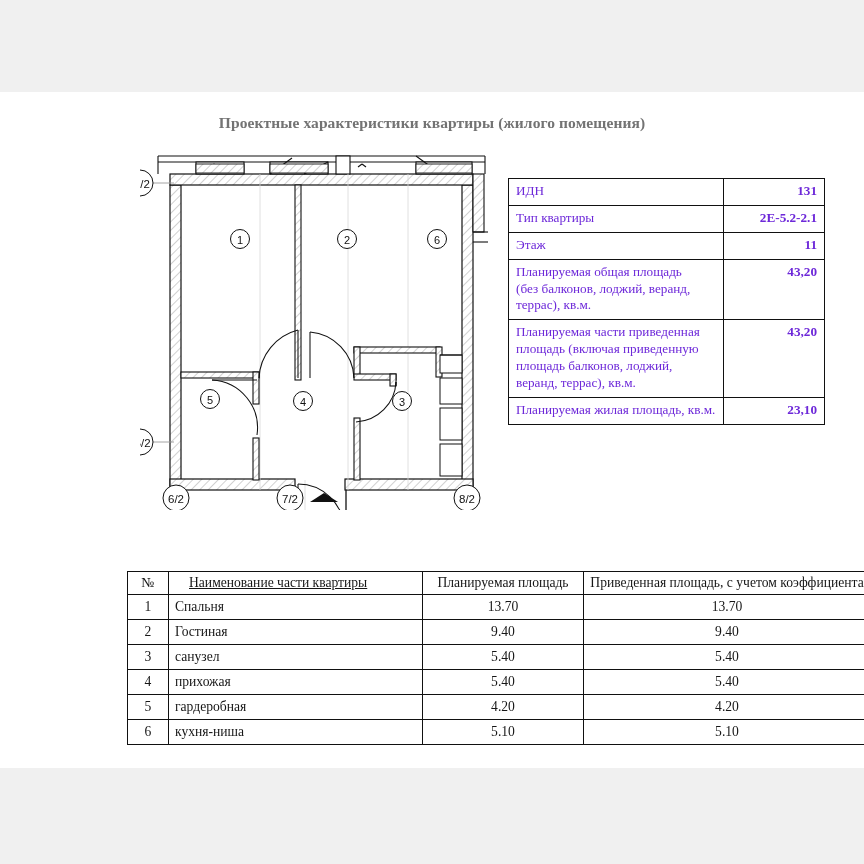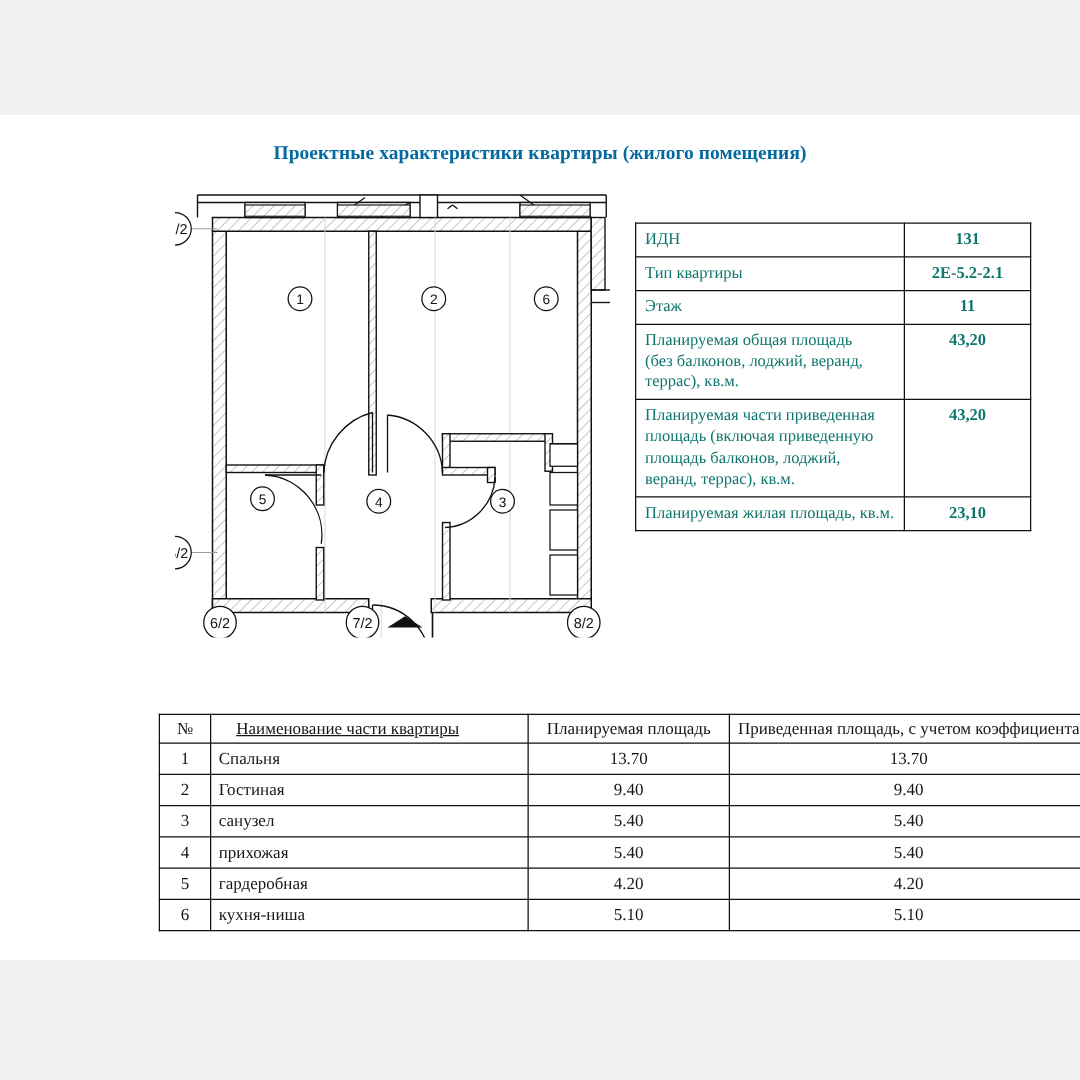--- a/index.html
+++ b/index.html
@@ -25,21 +25,21 @@
 
   
   #doc-title {
     position: absolute;
     left: 0;
     top: 22px;
     width: 864px;
     text-align: center;
     font-size: 15.5px;
     font-weight: bold;
-    color: #0369a1;
+    color: #737373;
     letter-spacing: .1px;
   }
 
   
   #floorplan {
     position: absolute;
     left: 140px;
     top: 58px;
     width: 360px;
     height: 360px;
@@ -47,33 +47,33 @@
   #floorplan svg { display: block; }
 
   
   #info-table {
     position: absolute;
     left: 508px;
     top: 86px;
     width: 286px;
     border-collapse: collapse;
     font-size: 13.2px;
-    color: #0f766e;
+    color: #6d28d9;
     table-layout: fixed;
   }
   #info-table td {
     border: 1.3px solid #111;
     padding: 4px 7px 5px 7px;
     vertical-align: top;
     line-height: 1.28;
   }
   #info-table td.k { width: 200px; }
   #info-table td.v {
     width: 86px;
-    text-align: center;
+    text-align: right;
     font-weight: bold;
     white-space: nowrap;
   }
 
   
   #parts-table {
     position: absolute;
     left: 127px;
     top: 479px;
     width: 677px;

